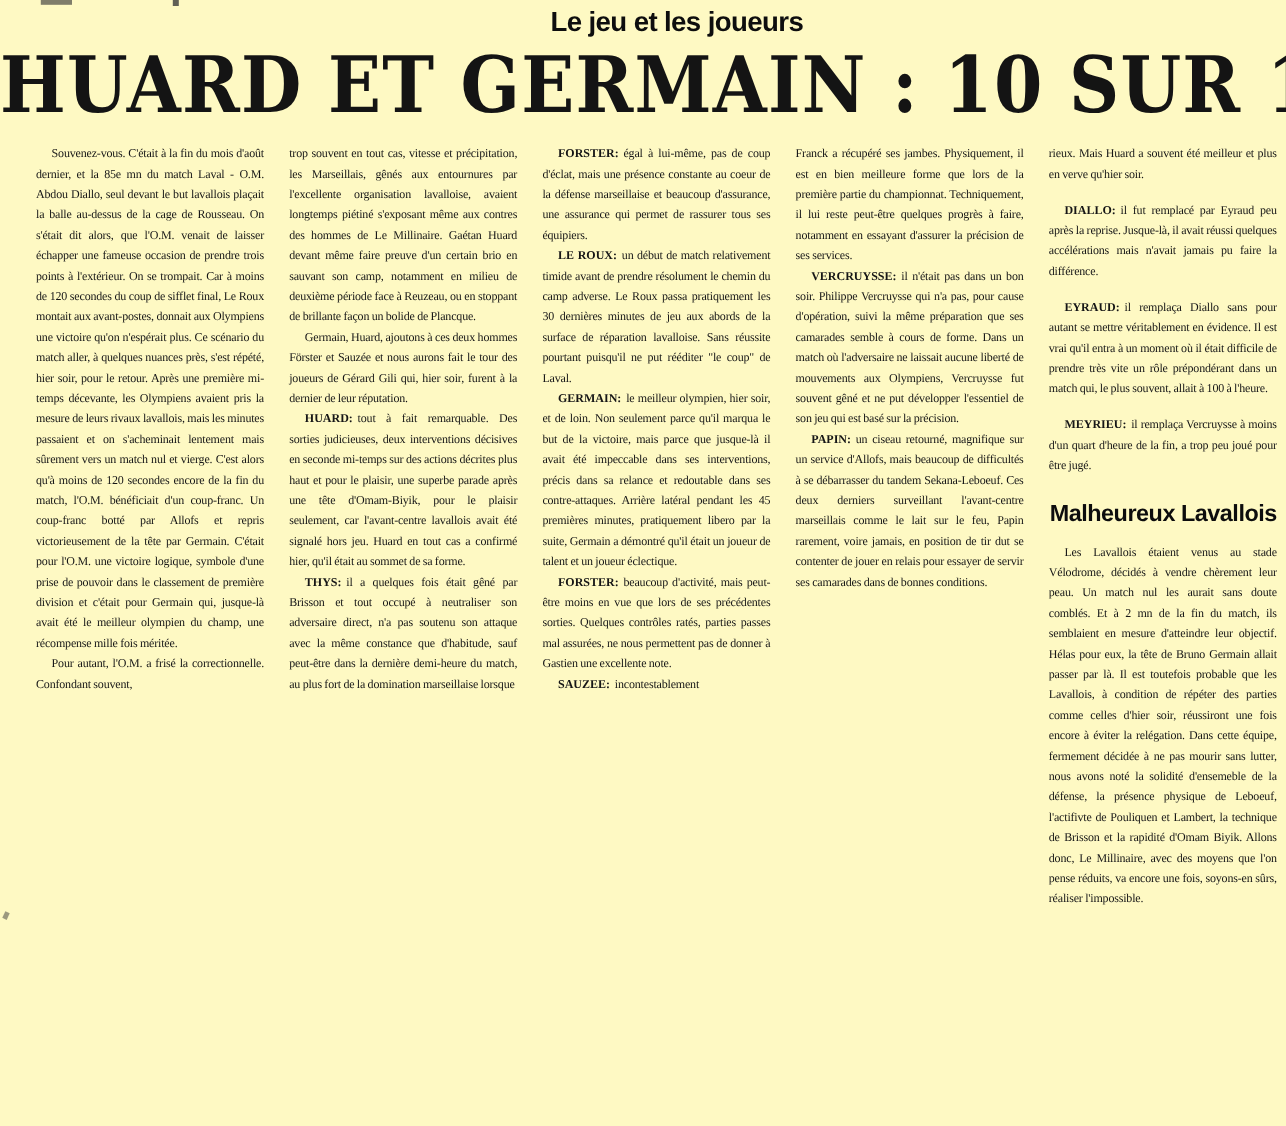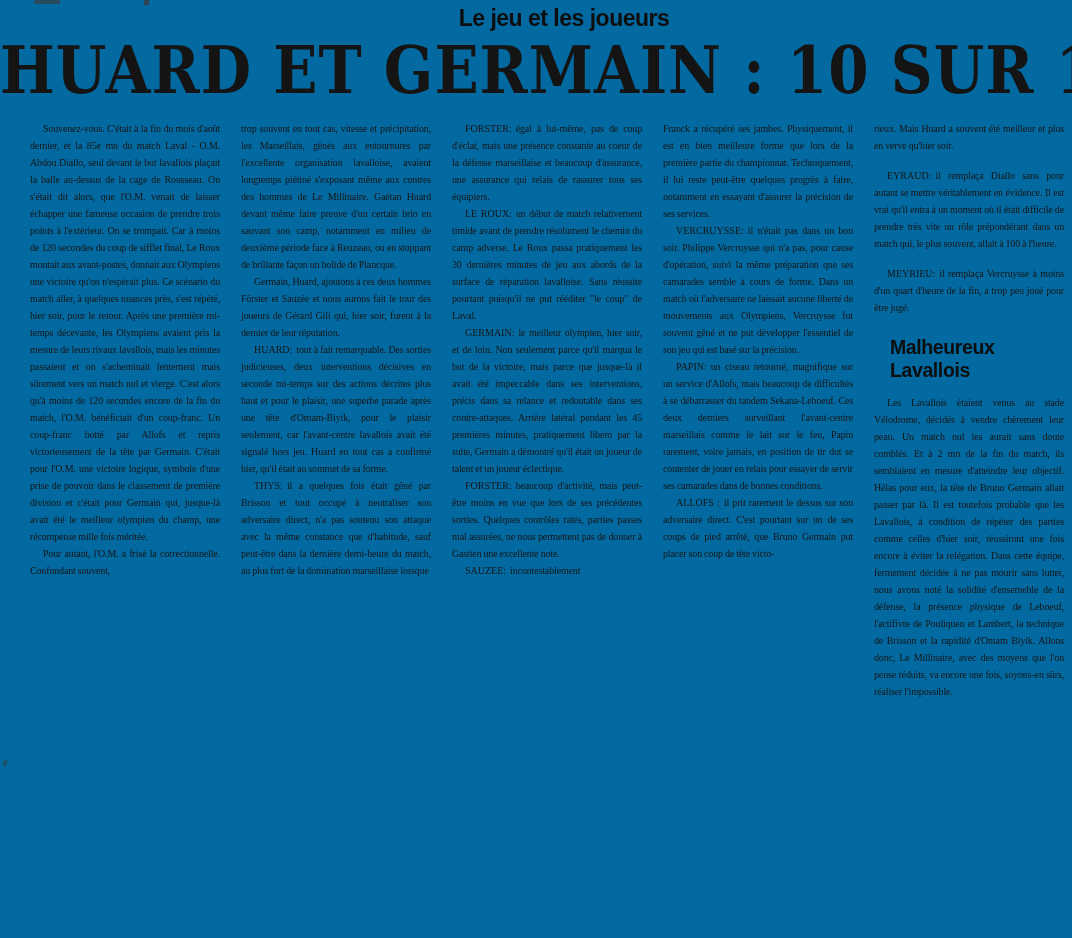--- a/index.html
+++ b/index.html
@@ -1,21 +1,21 @@
 <!DOCTYPE html>
 <html><head>
 <meta charset="utf-8">
 <style>
   html, body { margin: 0; padding: 0; background: #e8e8e6; }
   .page {
     position: relative;
     width: 1072px;
     height: 938px;
     margin: 0 auto;
-    background: #0369a1;
+    background: #fef9c3;
     color: #161616;
     overflow: hidden;
     font-family: "Liberation Serif", serif;
   }
   
   .kicker {
     margin: 0;
     padding-top: 5px;
     text-align: center;
     transform: translateX(28px);
@@ -47,30 +47,31 @@
   .col { width: 190px; flex: 0 0 190px; }
   .para {
     margin: 0;
     font-size: 10px;
     line-height: 17px;
     text-align: justify;
     letter-spacing: -0.15px;
     word-spacing: -0.3px;
   }
   .para.indent { text-indent: 13px; }
-  .para .lead { font-weight: normal; margin-right: 4px; letter-spacing: 0; }
+  .para .lead { font-weight: bold; margin-right: 4px; letter-spacing: 0; }
   .para.spread { text-align-last: justify; }
   .col.spaced .para + .para { margin-top: 13px; }
   .subhead {
-    margin: 20px 0 12px 16px;
+    margin: 20px 0 12px 0;
     font-family: "Liberation Sans", sans-serif;
     font-weight: bold;
     font-size: 19.5px;
     letter-spacing: -0.4px;
     color: #0d0d0d;
+    text-align: right;
   }
   .col.spaced .subhead + .para { margin-top: 0; }
   
   .artifact { position: absolute; background: #3a3a3a; }
   .artifact.a1 { left: 34px;  top: 0;   width: 26px; height: 4px; opacity: .65; }
   .artifact.a2 { left: 144px; top: 0;   width: 5px;  height: 5px; opacity: .8; }
   .artifact.a3 { left: 3px;   top: 760px; width: 4px; height: 6px; opacity: .5; transform: rotate(25deg); }
 </style>
 </head>
 <body>
@@ -94,36 +95,36 @@
     </div>
 
     <div class="col">
       <p class="para"><span>trop souvent en tout cas, vitesse et précipitation, les Marseillais, gênés aux entournures par l'excellente organisation lavalloise, avaient longtemps piétiné s'exposant même aux contres des hommes de Le Millinaire. Gaétan Huard devant même faire preuve d'un certain brio en sauvant son camp, notamment en milieu de deuxième période face à Reuzeau, ou en stoppant de brillante façon un bolide de Plancque.</span></p>
       <p class="para indent"><span>Germain, Huard, ajoutons à ces deux hommes Förster et Sauzée et nous aurons fait le tour des joueurs de Gérard Gili qui, hier soir, furent à la dernier de leur réputation.</span></p>
       <p class="para indent"><b class="lead">HUARD:</b><span>tout à fait remarquable. Des sorties judicieuses, deux interventions décisives en seconde mi-temps sur des actions décrites plus haut et pour le plaisir, une superbe parade après une tête d'Omam-Biyik, pour le plaisir seulement, car l'avant-centre lavallois avait été signalé hors jeu. Huard en tout cas a confirmé hier, qu'il était au sommet de sa forme.</span></p>
       <p class="para indent"><b class="lead">THYS:</b><span>il a quelques fois était gêné par Brisson et tout occupé à neutraliser son adversaire direct, n'a pas soutenu son attaque avec la même constance que d'habitude, sauf peut-être dans la dernière demi-heure du match, au plus fort de la domination marseillaise lorsque</span></p>
     </div>
 
     <div class="col">
-      <p class="para indent"><b class="lead">FORSTER:</b><span>égal à lui-même, pas de coup d'éclat, mais une présence constante au coeur de la défense marseillaise et beaucoup d'assurance, une assurance qui relais de rassurer tous ses équipiers.</span></p>
+      <p class="para indent"><b class="lead">FORSTER:</b><span>égal à lui-même, pas de coup d'éclat, mais une présence constante au coeur de la défense marseillaise et beaucoup d'assurance, une assurance qui permet de rassurer tous ses équipiers.</span></p>
       <p class="para indent"><b class="lead">LE ROUX:</b><span>un début de match relativement timide avant de prendre résolument le chemin du camp adverse. Le Roux passa pratiquement les 30 dernières minutes de jeu aux abords de la surface de réparation lavalloise. Sans réussite pourtant puisqu'il ne put rééditer "le coup" de Laval.</span></p>
       <p class="para indent"><b class="lead">GERMAIN:</b><span>le meilleur olympien, hier soir, et de loin. Non seulement parce qu'il marqua le but de la victoire, mais parce que jusque-là il avait été impeccable dans ses interventions, précis dans sa relance et redoutable dans ses contre-attaques. Arrière latéral pendant les 45 premières minutes, pratiquement libero par la suite, Germain a démontré qu'il était un joueur de talent et un joueur éclectique.</span></p>
       <p class="para indent"><b class="lead">FORSTER:</b><span>beaucoup d'activité, mais peut-être moins en vue que lors de ses précédentes sorties. Quelques contrôles ratés, parties passes mal assurées, ne nous permettent pas de donner à Gastien une excellente note.</span></p>
       <p class="para indent spread"><b class="lead">SAUZEE:</b><span>incontestablement</span></p>
     </div>
 
     <div class="col">
       <p class="para"><span>Franck a récupéré ses jambes. Physiquement, il est en bien meilleure forme que lors de la première partie du championnat. Techniquement, il lui reste peut-être quelques progrès à faire, notamment en essayant d'assurer la précision de ses services.</span></p>
       <p class="para indent"><b class="lead">VERCRUYSSE:</b><span>il n'était pas dans un bon soir. Philippe Vercruysse qui n'a pas, pour cause d'opération, suivi la même préparation que ses camarades semble à cours de forme. Dans un match où l'adversaire ne laissait aucune liberté de mouvements aux Olympiens, Vercruysse fut souvent gêné et ne put développer l'essentiel de son jeu qui est basé sur la précision.</span></p>
       <p class="para indent"><b class="lead">PAPIN:</b><span>un ciseau retourné, magnifique sur un service d'Allofs, mais beaucoup de difficultés à se débarrasser du tandem Sekana-Leboeuf. Ces deux derniers surveillant l'avant-centre marseillais comme le lait sur le feu, Papin rarement, voire jamais, en position de tir dut se contenter de jouer en relais pour essayer de servir ses camarades dans de bonnes conditions.</span></p>
-      <p class="para indent"><b class="lead">ALLOFS :</b><span>il prit rarement le dessus sur son adversaire direct. C'est pourtant sur un de ses coups de pied arrêté, que Bruno Germain put placer son coup de tête victo-</span></p>
     </div>
 
     <div class="col spaced">
       <p class="para"><span>rieux. Mais Huard a souvent été meilleur et plus en verve qu'hier soir.</span></p>
+      <p class="para indent"><b class="lead">DIALLO:</b><span>il fut remplacé par Eyraud peu après la reprise. Jusque-là, il avait réussi quelques accélérations mais n'avait jamais pu faire la différence.</span></p>
       <p class="para indent"><b class="lead">EYRAUD:</b><span>il remplaça Diallo sans pour autant se mettre véritablement en évidence. Il est vrai qu'il entra à un moment où il était difficile de prendre très vite un rôle prépondérant dans un match qui, le plus souvent, allait à 100 à l'heure.</span></p>
       <p class="para indent"><b class="lead">MEYRIEU:</b><span>il remplaça Vercruysse à moins d'un quart d'heure de la fin, a trop peu joué pour être jugé.</span></p>
       <h2 class="subhead">Malheureux Lavallois</h2>
       <p class="para indent"><span>Les Lavallois étaient venus au stade Vélodrome, décidés à vendre chèrement leur peau. Un match nul les aurait sans doute comblés. Et à 2 mn de la fin du match, ils semblaient en mesure d'atteindre leur objectif. Hélas pour eux, la tête de Bruno Germain allait passer par là. Il est toutefois probable que les Lavallois, à condition de répéter des parties comme celles d'hier soir, réussiront une fois encore à éviter la relégation. Dans cette équipe, fermement décidée à ne pas mourir sans lutter, nous avons noté la solidité d'ensemeble de la défense, la présence physique de Leboeuf, l'actifivte de Pouliquen et Lambert, la technique de Brisson et la rapidité d'Omam Biyik. Allons donc, Le Millinaire, avec des moyens que l'on pense réduits, va encore une fois, soyons-en sûrs, réaliser l'impossible.</span></p>
 
     </div>
 
   </div>
 </div>
 

